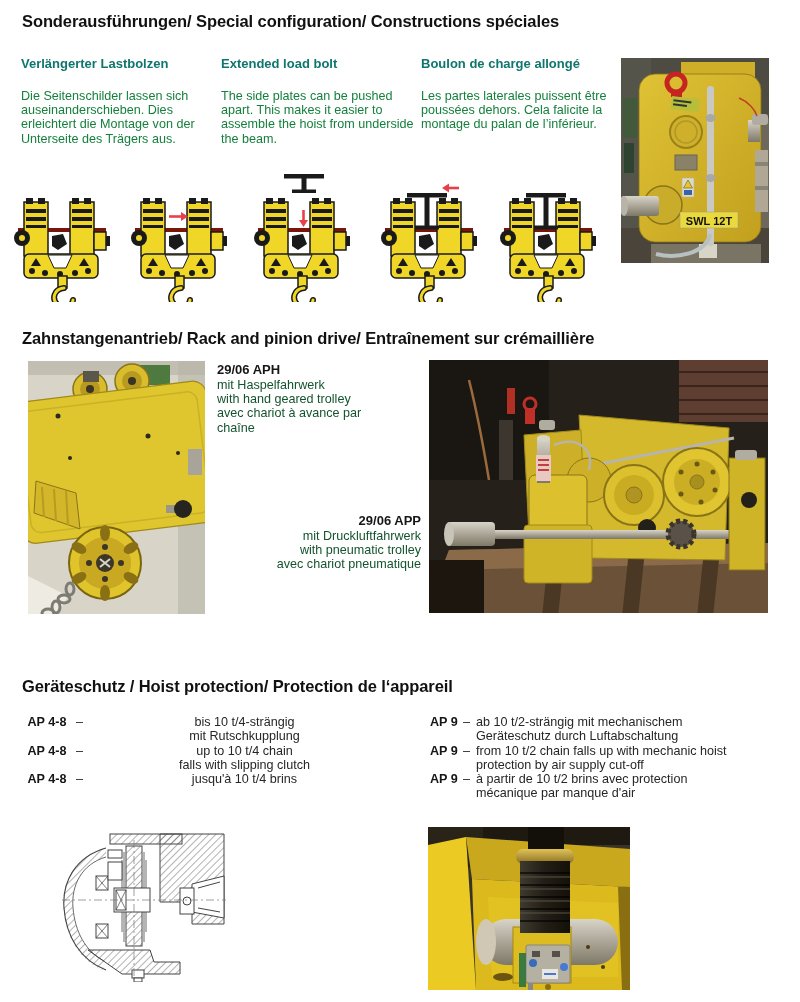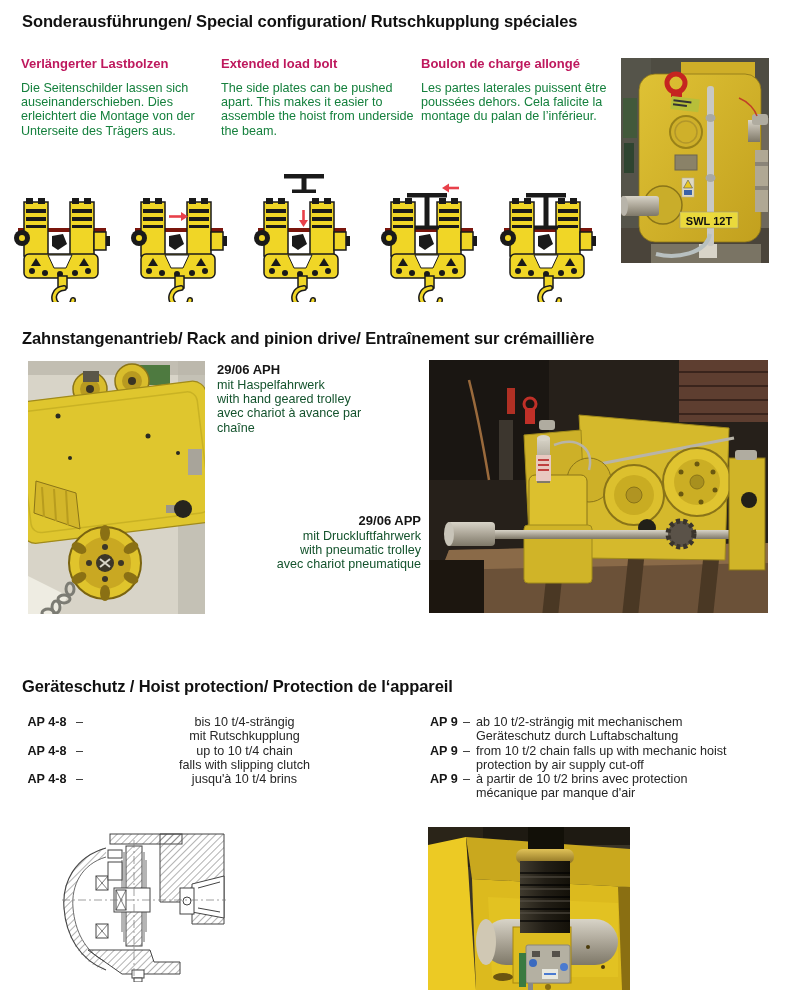--- a/index.html
+++ b/index.html
@@ -1,20 +1,20 @@
 <!DOCTYPE html>
 <html><head>
 <meta charset="utf-8">
 <style>
   html,body{margin:0;padding:0;background:#fff;}
   .page{position:relative;width:800px;height:1002px;background:#fff;overflow:hidden;
         font-family:"Liberation Sans","DejaVu Sans",sans-serif;color:#1c1c1c;}
   .abs{position:absolute;}
   .h1{font-size:16.5px;font-weight:bold;color:#111;letter-spacing:-0.1px;white-space:nowrap;}
-  .colhead{font-weight:bold;font-size:13px;line-height:14.5px;margin-bottom:9px;color:#be185d;}
+  .colhead{font-weight:bold;font-size:13px;line-height:14.5px;margin-bottom:17px;color:#0f766e;}
   .coltext{font-size:12.6px;line-height:14.4px;color:#15803d;}
   .model{font-weight:bold;font-size:13px;line-height:14.5px;color:#161616;}
   .cap-lines{font-size:12.6px;line-height:14.4px;color:#14532d;}
   .right{text-align:right;}
   .spec-col{font-size:12.6px;line-height:14.3px;color:#262626;}
   .spec-row{display:grid;}
   .spec-left .spec-row{grid-template-columns:50px 15px 1fr;text-align:center;}
   .spec-right .spec-row{grid-template-columns:33px 13px 1fr;}
   .spec-row .lbl{font-weight:bold;color:#161616;}
   .spec-row .l2{grid-column:3;}
@@ -76,21 +76,21 @@
           <circle cx="42" cy="76" r="3" fill="#1a1a1a"></circle>
           <circle cx="57" cy="75" r="3" fill="#1a1a1a"></circle>
           <circle cx="70" cy="73" r="3" fill="#1a1a1a"></circle>
         <rect x="40" y="78" width="9" height="12" fill="#f0d626" stroke="#1a1a1a" stroke-width="1.5"></rect>
         <path d="M46,90 c-10,1 -13,11 -6,17 c6,5 14,2 15,-5" fill="none" stroke="#1a1a1a" stroke-width="6" stroke-linecap="round"></path>
         <path d="M46,90 c-10,1 -13,11 -6,17 c6,5 14,2 15,-5" fill="none" stroke="#f0d626" stroke-width="3" stroke-linecap="round"></path>
       </g>
     </defs>
   </svg>
 
-  <div class="abs h1" style="left:22px;top:12px">Sonderausführungen/  Special configuration/ Rutschkupplung spéciales</div>
+  <div class="abs h1" style="left:22px;top:12px">Sonderausführungen/  Special configuration/ Constructions spéciales</div>
 
   <div class="abs" style="left:21px;top:57px;width:195px">
     <div class="colhead">Verlängerter Lastbolzen</div>
     <div class="coltext">Die Seitenschilder lassen sich auseinanderschieben. Dies erleichtert die Montage von der Unterseite des Trägers aus.</div>
   </div>
   <div class="abs" style="left:221px;top:57px;width:195px">
     <div class="colhead">Extended load bolt</div>
     <div class="coltext">The side plates can be pushed apart. This makes it easier to assemble the hoist from underside the beam.</div>
   </div>
   <div class="abs" style="left:421px;top:57px;width:192px">

